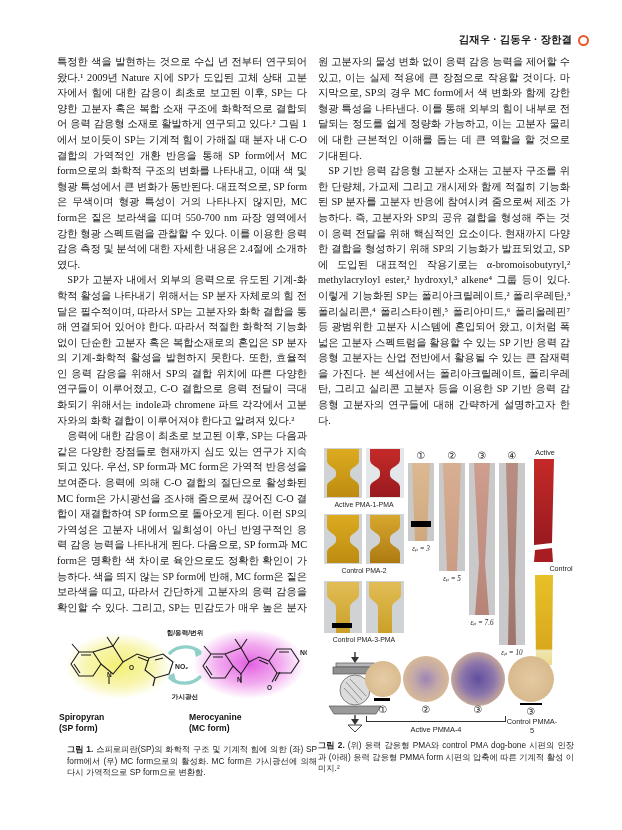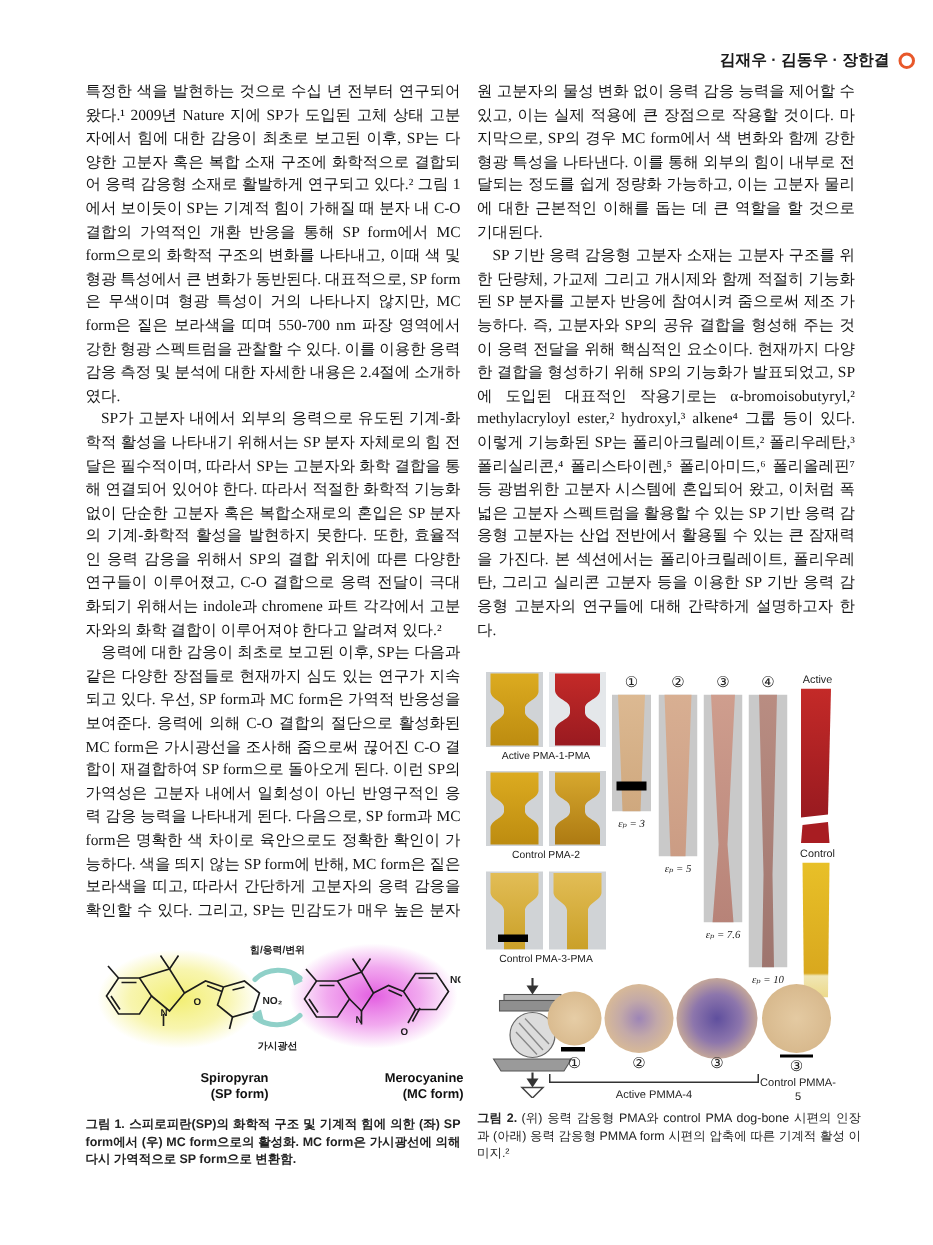--- a/index.html
+++ b/index.html
@@ -1,40 +1,40 @@
 <!DOCTYPE html>
 <html><head>
 <meta charset="utf-8">
 <style>
   html,body{margin:0;padding:0;background:#e9e9e9;}
   .page{position:relative;width:622px;height:830px;background:#ffffff;margin:0 auto;overflow:hidden;
         font-family:"Liberation Serif","DejaVu Serif",serif;color:#141414;}
   
-  .header{position:absolute;top:33px;right:12px;display:flex;align-items:center;gap:6px;
+  .header{position:absolute;top:33px;right:33px;display:flex;align-items:center;gap:6px;
           font-family:"Liberation Sans","DejaVu Sans",sans-serif;font-weight:bold;font-size:10.5px;color:#1a1a1a;}
   .ring{width:7px;height:7px;border:2.6px solid #e8582a;border-radius:50%;}
   
   .col{position:absolute;top:54px;font-size:10.3px;line-height:15.6px;text-align:justify;}
   .col-left{left:57px;width:250px;height:560px;overflow:hidden;}
   .col-right{left:318px;width:252px;height:380px;overflow:hidden;}
   .body-p{margin:0;}
   .indent{text-indent:1em;}
   .sec-h{margin:11px 0 6px 0;font-family:"Liberation Sans","DejaVu Sans",sans-serif;
          font-size:10.8px;font-weight:bold;color:#111;}
   
   .fig1{position:absolute;left:57px;top:620px;width:250px;}
   .fig1-labels{position:relative;width:250px;height:26px;
                font-family:"Liberation Sans","DejaVu Sans",sans-serif;font-weight:bold;font-size:8.6px;
                line-height:11px;color:#111;}
-  .mol-label{position:absolute;top:0;width:120px;text-align:right;}
+  .mol-label{position:absolute;top:0;width:120px;text-align:left;}
   
   .caption{position:absolute;font-family:"Liberation Sans","DejaVu Sans",sans-serif;
            font-size:8.3px;line-height:11.6px;color:#222;text-align:justify;}
   .caption b{margin-right:3px;}
-  .cap1{left:57px;top:744px;width:250px;font-weight:bold;}
+  .cap1{left:67px;top:744px;width:250px;}
   .cap2{left:318px;top:740px;width:256px;}
   
   .fig2{position:absolute;left:318px;top:448px;width:258px;height:290px;
         font-family:"Liberation Sans","DejaVu Sans",sans-serif;}
   .ph{position:absolute;width:38px;height:50px;background:#d0d3d6;}
   .flabel{position:absolute;width:92px;text-align:center;font-size:6.9px;color:#222;}
   .cnum{position:absolute;font-size:10px;color:#222;text-align:center;width:26px;line-height:11px;}
   .strain{position:absolute;width:40px;text-align:center;font-size:7.2px;color:#222;
           font-family:"Liberation Serif","DejaVu Serif",serif;font-style:italic;}
   .sideLabel{position:absolute;width:34px;text-align:center;font-size:7.2px;color:#222;}
@@ -281,21 +281,21 @@
       <rect width="26" height="182" fill="#c9c9c9"></rect>
         <polygon points="7,0 19,0 16,120 17,182 9,182 10,120" fill="url(#st4)"></polygon>
     </svg>
     <div class="strain" style="left:174px;top:200px">εₚ = 10</div>
 
     <div class="sideLabel" style="left:210px;top:0">Active</div>
     <svg class="stripSvg" style="left:212px;top:11px" width="28" height="104">
       <polygon points="4,0 24,0 22,84 4,86" fill="url(#gbR)"></polygon>
       <polygon points="5,91 22,89 23,103 4,103" fill="#a81d22"></polygon>
     </svg>
-    <div class="sideLabel" style="left:210px;top:116px">Control</div>
+    <div class="sideLabel" style="left:226px;top:116px">Control</div>
     <svg class="stripSvg" style="left:212px;top:127px" width="28" height="90">
       <polygon points="5,0 23,0 22,90 6,90" fill="url(#stC)"></polygon>
     </svg>
 
     <div class="bead" style="left:47px;top:213px;width:36px;height:36px;background:radial-gradient(circle,#e6cda6 0%,#d9ba8e 75%,#c2a075 100%)"></div>
     <div class="bar" style="left:56px;top:250px;width:16px;height:3px"></div>
     <div class="bead" style="left:85px;top:208px;width:46px;height:46px;background:radial-gradient(circle,#9d85b6 0%,#c3a9a8 38%,#dcbd94 78%,#c4a176 100%)"></div>
     <div class="bead" style="left:133px;top:204px;width:54px;height:54px;background:radial-gradient(circle,#5f4f9e 0%,#8d76ac 42%,#d6b794 80%,#c2a077 100%)"></div>
     <div class="bead" style="left:190px;top:208px;width:46px;height:46px;background:radial-gradient(circle,#e4caa2 0%,#d7b88c 75%,#c09d72 100%)"></div>
     <div class="bar" style="left:202px;top:255px;width:22px;height:2px"></div>

